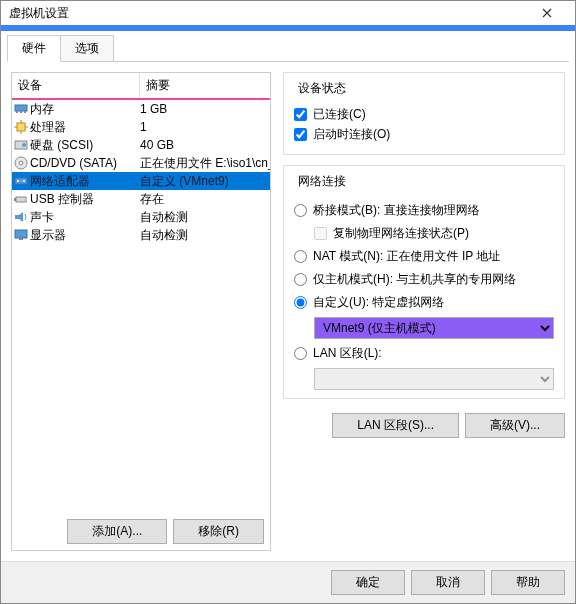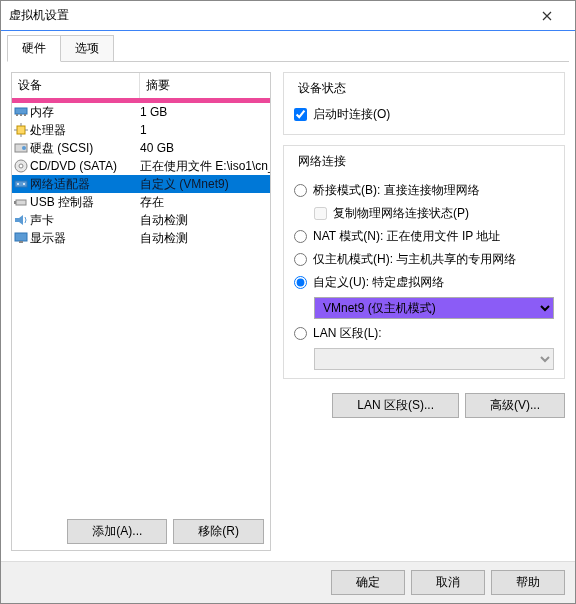--- a/index.html
+++ b/index.html
@@ -1,26 +1,26 @@
 <!DOCTYPE html>
 <html><head>
 <meta charset="utf-8">
 <style>
 *{box-sizing:border-box;margin:0;padding:0;font-family:"Microsoft YaHei","Segoe UI",sans-serif;font-size:12px;color:#000}
 body{background:#fff;width:576px;height:604px;display:flex;flex-direction:column;border:1px solid #888}
-.titlebar{height:30px;display:flex;align-items:center;padding:0 8px;border-bottom:1px solid #3b82f6}
+.titlebar{height:30px;display:flex;align-items:center;padding:0 8px;border-bottom:6px solid #3b82f6}
 .titlebar .title{flex:1}
 .titlebar .close{width:40px;height:30px;display:flex;align-items:center;justify-content:center;cursor:pointer}
 .tabs{display:flex;padding:4px 6px 0 6px}
 .tab{padding:4px 14px;border:1px solid #ccc;background:#f8f8f8;cursor:pointer;margin-right:-1px}
 .tab.active{background:#fff;border-bottom:1px solid #fff;position:relative;z-index:1}
 .tabstrip-line{height:1px;background:#ccc;margin:0 6px;margin-top:-1px}
 .content{flex:1;display:flex;padding:10px;gap:12px}
 .left{width:260px;display:flex;flex-direction:column;border:1px solid #ccc;background:#fff}
-.list-head{display:flex;border-bottom:5px solid #ec4899;background:#fff}
+.list-head{display:flex;border-bottom:2px solid #ec4899;background:#fff}
 .list-head .col{padding:4px 6px;font-weight:400}
 .col-dev{width:128px;border-right:1px solid #e0e0e0}
 .col-sum{flex:1}
 .list-body{flex:1;overflow:hidden}
 .row{display:flex;height:18px;align-items:center;cursor:pointer}
 .row.selected{background:#0078d7;color:#fff}
 .row.selected span{color:#0f172a}
 .row .icon{width:18px;display:flex;align-items:center;justify-content:center}
 .row .dev{width:110px;padding-left:0;white-space:nowrap;overflow:hidden}
 .row .sum{flex:1;white-space:nowrap;overflow:hidden}
@@ -157,20 +157,24 @@
       <div class="btn">添加(A)...</div>
       <div class="btn">移除(R)</div>
     </div>
   </div>
 
   <div class="right">
     <div class="group">
       <div class="group-title">设备状态</div>
       <label class="chk">
         <input type="checkbox" checked="" style="">
+        <span>已连接(C)</span>
+      </label>
+      <label class="chk">
+        <input type="checkbox" checked="" style="">
         <span>启动时连接(O)</span>
       </label>
     </div>
 
     <div class="group">
       <div class="group-title">网络连接</div>
       <label class="radio">
         <input type="radio" name="net" style="">
         <span>桥接模式(B): 直接连接物理网络</span>
       </label>

